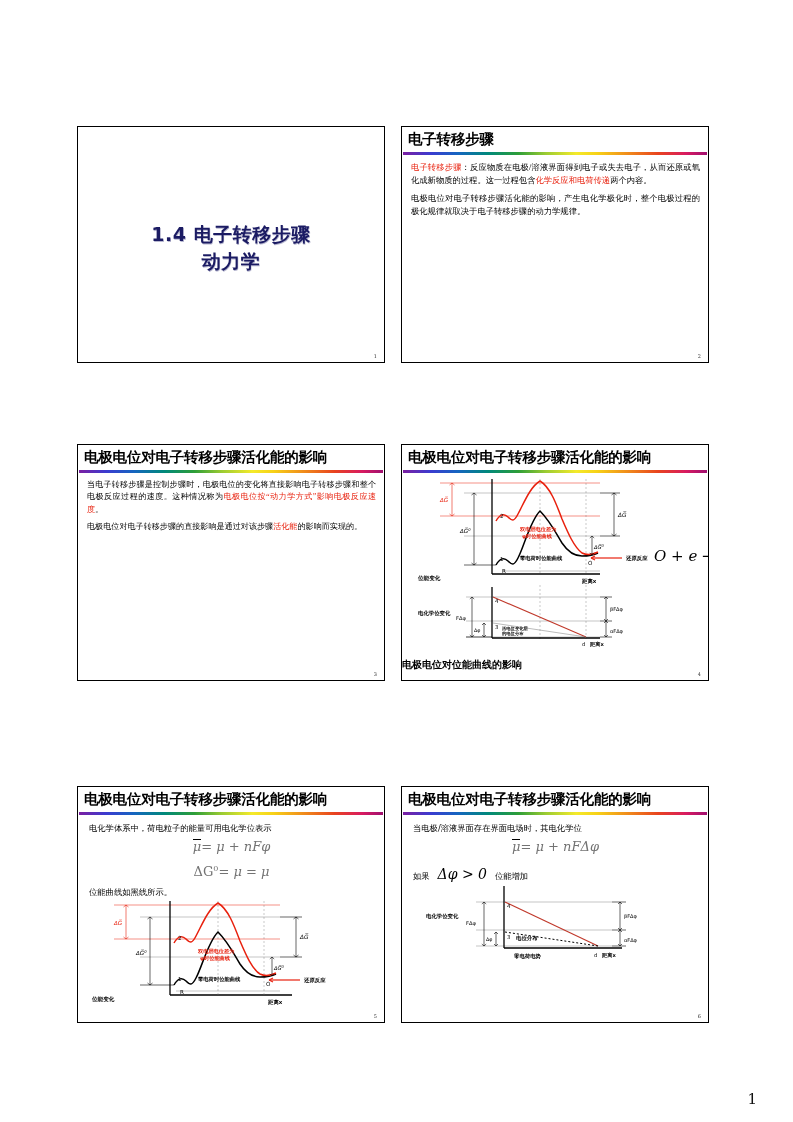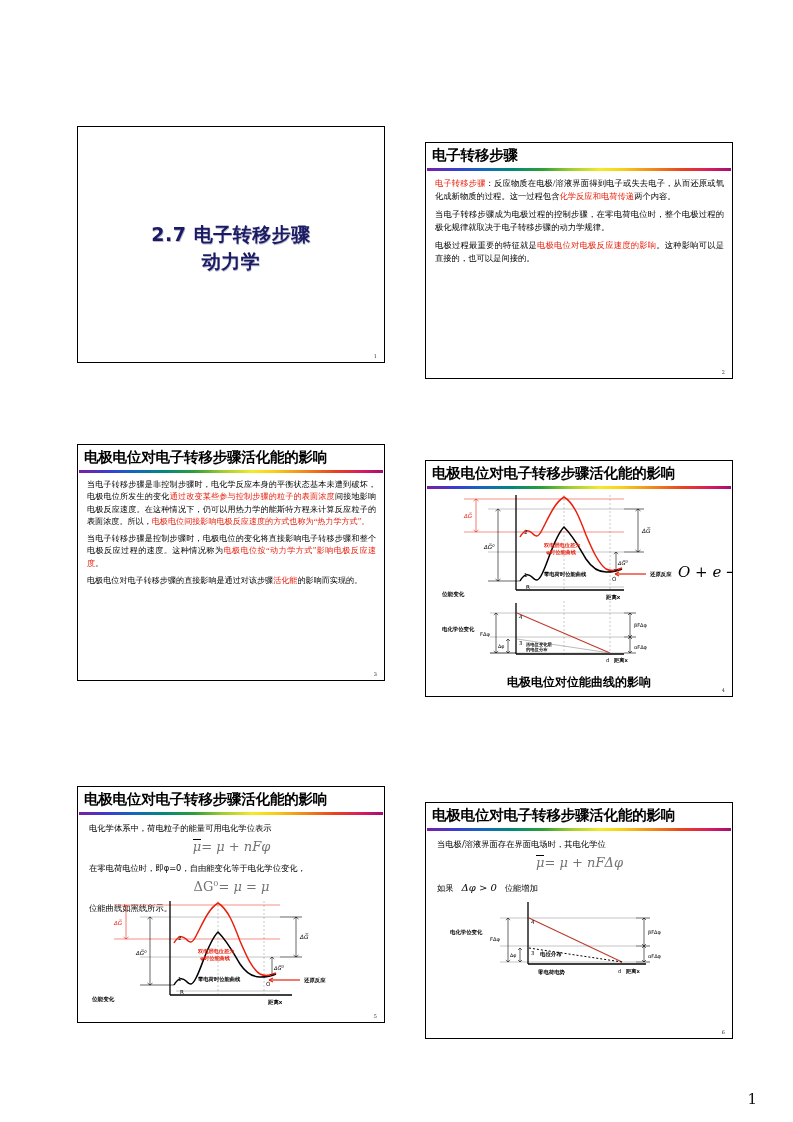--- a/index.html
+++ b/index.html
@@ -36,21 +36,21 @@
   .slide {
     position: absolute;
     width: 308px;
     height: 237px;
     border: 1.2px solid #000;
     background: #fff;
     box-sizing: border-box;
     overflow: hidden;
   }
   .col-left  { left: 77px; }
-  .col-right { left: 425px; margin-top: 16px; }
+  .col-right { left: 401px; }
   .row-1 { top: 126px; }
   .row-2 { top: 444px; }
   .row-3 { top: 786px; }
 
   .slide .num {
     position: absolute;
     right: 7px;
     bottom: 3px;
     font-size: 5px;
     color: #333;
@@ -145,84 +145,77 @@
     border-top: 1px solid #000;
     padding-top: 0px;
     display: inline-block;
     line-height: 1.05;
   }
   .eq sup { font-size: 0.62em; font-style: normal; }
   .eq .nos { font-style: normal; }
   .inline-eq {
     font-family: "DejaVu Serif", "Liberation Serif", serif;
     font-style: italic;
-    font-size: 10px;
+    font-size: 14px;
   }
 
   
   .fig { position: absolute; }
   .fig svg { display: block; }
   .fig-caption {
     position: absolute;
     width: 100%;
-    text-align: center;
-    font-size: 12px;
+    font-size: 10px;
     font-weight: bold;
     color: #000;
   }
   text { font-family: "DejaVu Sans", "Liberation Sans", sans-serif; }
   .rxn {
     font-family: "DejaVu Serif", "Liberation Serif", serif;
     font-style: italic;
     font-size: 15px;
   }
 </style>
 </head>
 <body>
 
 <div class="page">
 
   <div class="slide col-left row-1">
     <div class="title-slide-inner">
       <div class="big-title">
-        <span>2.7 电子转移步骤</span>
+        <span>1.4 电子转移步骤</span>
         <span class="line2">动力学</span>
       </div>
     </div>
     <div class="num">1</div>
   </div>
 
   <div class="slide col-right row-1">
     <div class="slide-header">
       <h1>电子转移步骤</h1>
     </div>
     <div class="rainbow-rule"></div>
     <div class="body s2">
       <p>
         <span class="red">电子转移步骤</span><span>：反应物质在电极/溶液界面得到电子或失去电子，从而还原或氧化成新物质的过程。这一过程包含</span><span class="red">化学反应和电荷传递</span><span>两个内容。</span>
       </p>
       <p>
-        <span>当电子转移步骤成为电极过程的控制步骤，在零电荷电位时，整个电极过程的极化规律就取决于电子转移步骤的动力学规律。</span>
-      </p>
-      <p>
-        <span>电极过程最重要的特征就是</span><span class="red">电极电位对电极反应速度的影响</span><span>。这种影响可以是直接的，也可以是间接的。</span>
+        <span>电极电位对电子转移步骤活化能的影响，产生电化学极化时，整个电极过程的极化规律就取决于电子转移步骤的动力学规律。</span>
       </p>
     </div>
     <div class="num">2</div>
   </div>
 
   <div class="slide col-left row-2">
     <div class="slide-header">
       <h1>电极电位对电子转移步骤活化能的影响</h1>
     </div>
     <div class="rainbow-rule"></div>
     <div class="body">
-      <p>
-        <span>当电子转移步骤是非控制步骤时，电化学反应本身的平衡状态基本未遭到破坏，电极电位所发生的变化</span><span class="red">通过改变某些参与控制步骤的粒子的表面浓度</span><span>间接地影响电极反应速度。在这种情况下，仍可以用热力学的能斯特方程来计算反应粒子的表面浓度。所以，</span><span class="red">电极电位间接影响电极反应速度的方式也称为“热力学方式”。</span>
-      </p>
       <p>
         <span>当电子转移步骤是控制步骤时，电极电位的变化将直接影响电子转移步骤和整个电极反应过程的速度。这种情况称为</span><span class="red">电极电位按“动力学方式”影响电极反应速度</span><span>。</span>
       </p>
       <p>
         <span>电极电位对电子转移步骤的直接影响是通过对该步骤</span><span class="red">活化能</span><span>的影响而实现的。</span>
       </p>
     </div>
     <div class="num">3</div>
   </div>
 
@@ -391,21 +384,20 @@
   <div class="slide col-left row-3">
     <div class="slide-header">
       <h1>电极电位对电子转移步骤活化能的影响</h1>
     </div>
     <div class="rainbow-rule"></div>
     <div class="plain-body">
       <p>电化学体系中，荷电粒子的能量可用电化学位表示</p>
       <div class="eq">
         <span class="ovl">μ</span><span>= μ + nFφ</span>
       </div>
-      <p>在零电荷电位时，即φ=0，自由能变化等于电化学位变化，</p>
       <div class="eq">
         <span class="nos">ΔG</span><sup>0</sup><span>= μ = μ</span>
       </div>
       <p>位能曲线如黑线所示。</p>
     </div>
 
     <div class="fig" style="left:6px; top:108px;">
       <svg width="296" height="112" viewBox="0 0 296 112">
         <g stroke="#6a6a6a" stroke-width="0.4" fill="none">
           <line x1="56" y1="22" x2="196" y2="22"></line>

